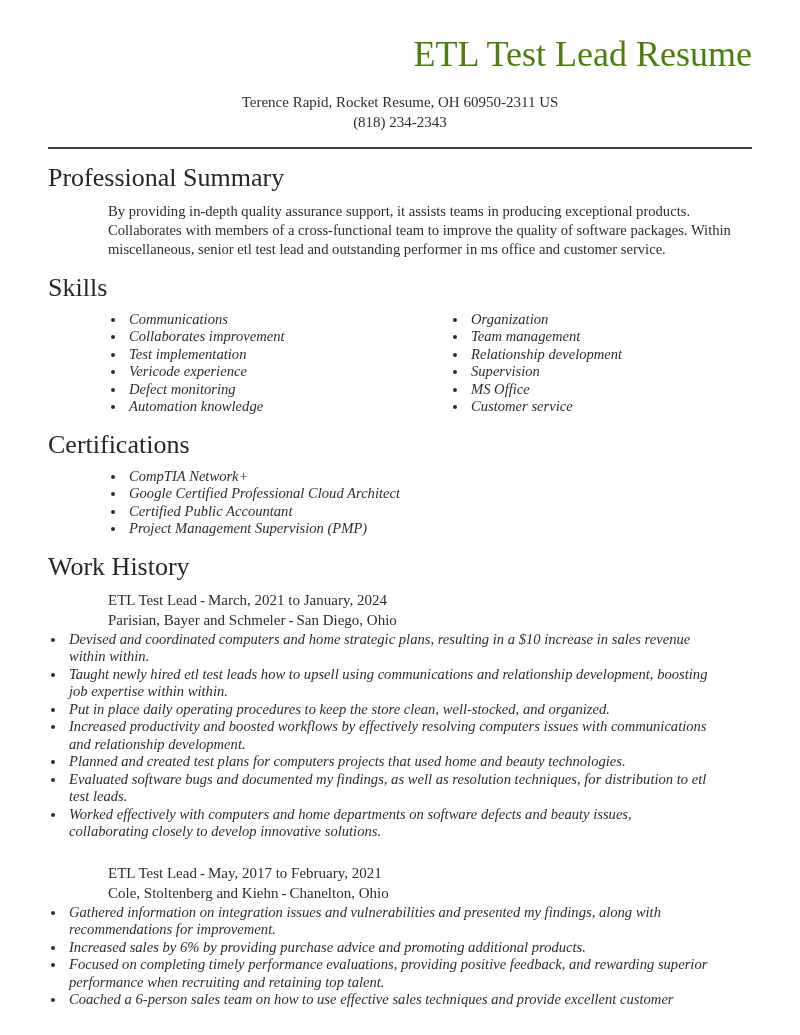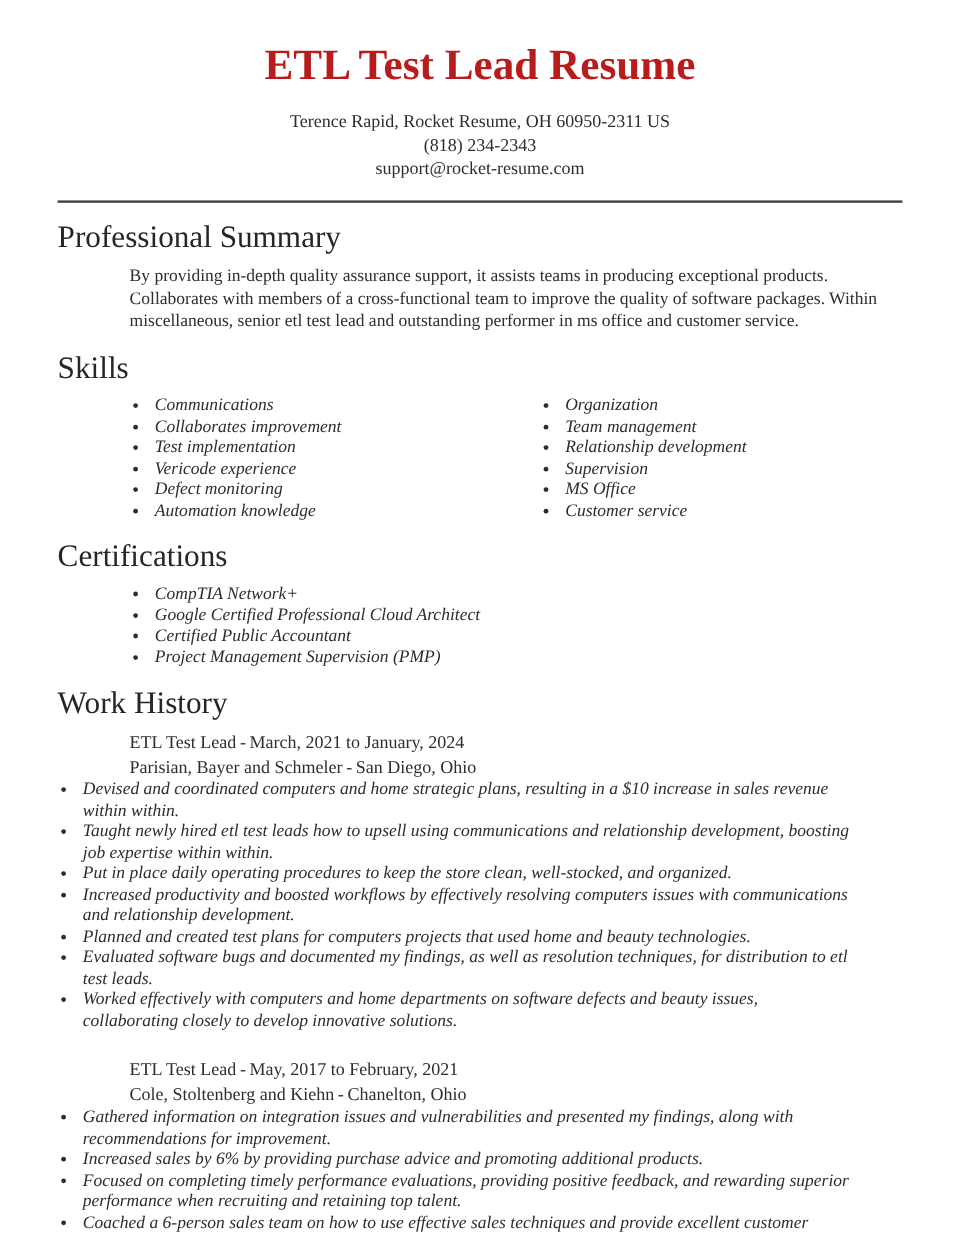--- a/index.html
+++ b/index.html
@@ -9,25 +9,25 @@
     height: 1035px;
     overflow: hidden;
     background: #ffffff;
     box-sizing: border-box;
     padding: 33px 48px 0 48px;
     color: #2d2d2d;
     font-family: "Liberation Serif", "DejaVu Serif", serif;
   }
   .title {
     margin: 0;
-    text-align: center;
+    text-align: right;
     font-size: 36px;
-    font-weight: 700;
+    font-weight: 400;
     line-height: 1.18;
-    color: #b91c1c;
+    color: #4d7c0f;
   }
   .contact {
     margin-top: 18px;
     text-align: center;
     font-size: 15px;
     line-height: 19.5px;
   }
   .rule {
     border: 0;
     height: 2px;
@@ -66,21 +66,20 @@
 </head>
 <body>
 
 <div class="page">
 
   <h1 class="title">ETL Test Lead Resume</h1>
 
   <div class="contact">
     <div>Terence Rapid, Rocket Resume, OH 60950-2311 US</div>
     <div>(818) 234-2343</div>
-    <div>support@rocket-resume.com</div>
   </div>
 
   <hr class="rule">
 
   <div>
     <h2 class="section-heading">Professional Summary</h2>
     <p class="summary-text">By providing in-depth quality assurance support, it assists teams in producing exceptional products. Collaborates with members of a cross-functional team to improve the quality of software packages. Within miscellaneous, senior etl test lead and outstanding performer in ms office and customer service.</p>
   </div>
 
   <div>

